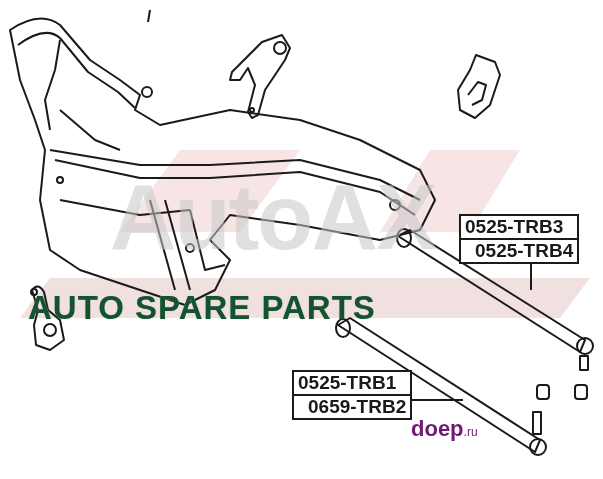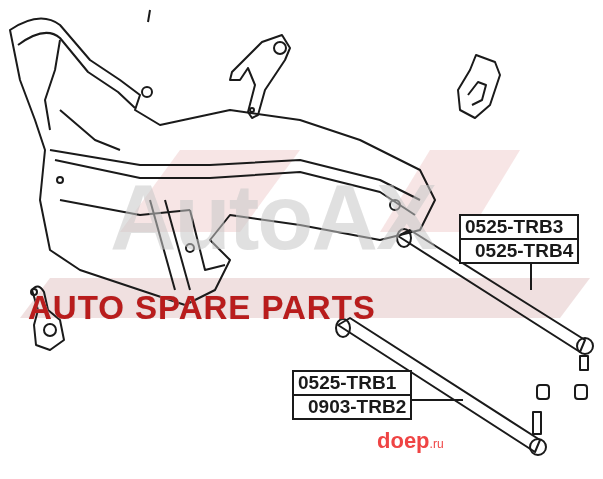--- a/index.html
+++ b/index.html
@@ -7,22 +7,22 @@
   #canvas { position:absolute; left:0; top:0; width:603px; height:459px; }
   .label-box {
     position:absolute; border:2px solid #1a1a1a; background:#ffffff;
     font-family:"Liberation Sans", sans-serif; font-weight:bold; color:#1a1a1a;
     font-size:19px; line-height:22px; padding:0 4px; box-sizing:border-box; white-space:nowrap;
   }
   .label-group { position:absolute; }
   .label-group .label-box { position:relative; }
   .label-group .label-box + .label-box { border-top:none;padding-left:14px; }
   .wm-logo { position:absolute; left:110px; top:165px; font-family:"Liberation Sans", sans-serif; font-weight:bold; font-size:92px; color:#c8c8c8; opacity:0.55; letter-spacing:-2px; }
-  .wm-text { position:absolute; left:28px; top:289px; font-family:"Liberation Sans", sans-serif; font-weight:bold; font-size:33px; color:#b91c1c; letter-spacing:1px; text-shadow:0 0 1px #bbbbbb; }
-  .wm-site { position:absolute; left:377px; top:416px; font-family:"Liberation Sans", sans-serif; font-weight:bold; font-size:22px; color:#ef4444;margin-top:12px; }
+  .wm-text { position:absolute; left:28px; top:289px; font-family:"Liberation Sans", sans-serif; font-weight:bold; font-size:33px; color:#14532d; letter-spacing:1px; text-shadow:0 0 1px #bbbbbb; }
+  .wm-site { position:absolute; left:411px; top:416px; font-family:"Liberation Sans", sans-serif; font-weight:bold; font-size:22px; color:#701a75; }
   .wm-site small { font-size:12px; font-weight:normal; }
 </style>
 </head>
 <body>
 
 <div id="canvas">
   <svg width="603" height="479" viewBox="0 0 603 479" style="position:absolute;left:0;top:0;">
 
     <g>
       <polygon points="20,318 50,278 590,278 560,318" fill="#e3c7c7" opacity="0.55"></polygon>
@@ -91,15 +91,15 @@
   <div class="wm-text">AUTO SPARE PARTS</div>
   <div class="wm-site"><span>doep</span><small>.ru</small></div>
 
   <div class="label-group" style="left:459px; top:214px;">
     <div class="label-box">0525-TRB3</div>
     <div class="label-box">0525-TRB4</div>
   </div>
 
   <div class="label-group" style="left:260px; top:370px;margin-left:32px;">
     <div class="label-box">0525-TRB1</div>
-    <div class="label-box">0903-TRB2</div>
+    <div class="label-box">0659-TRB2</div>
   </div>
 </div>
 
 </body></html>

